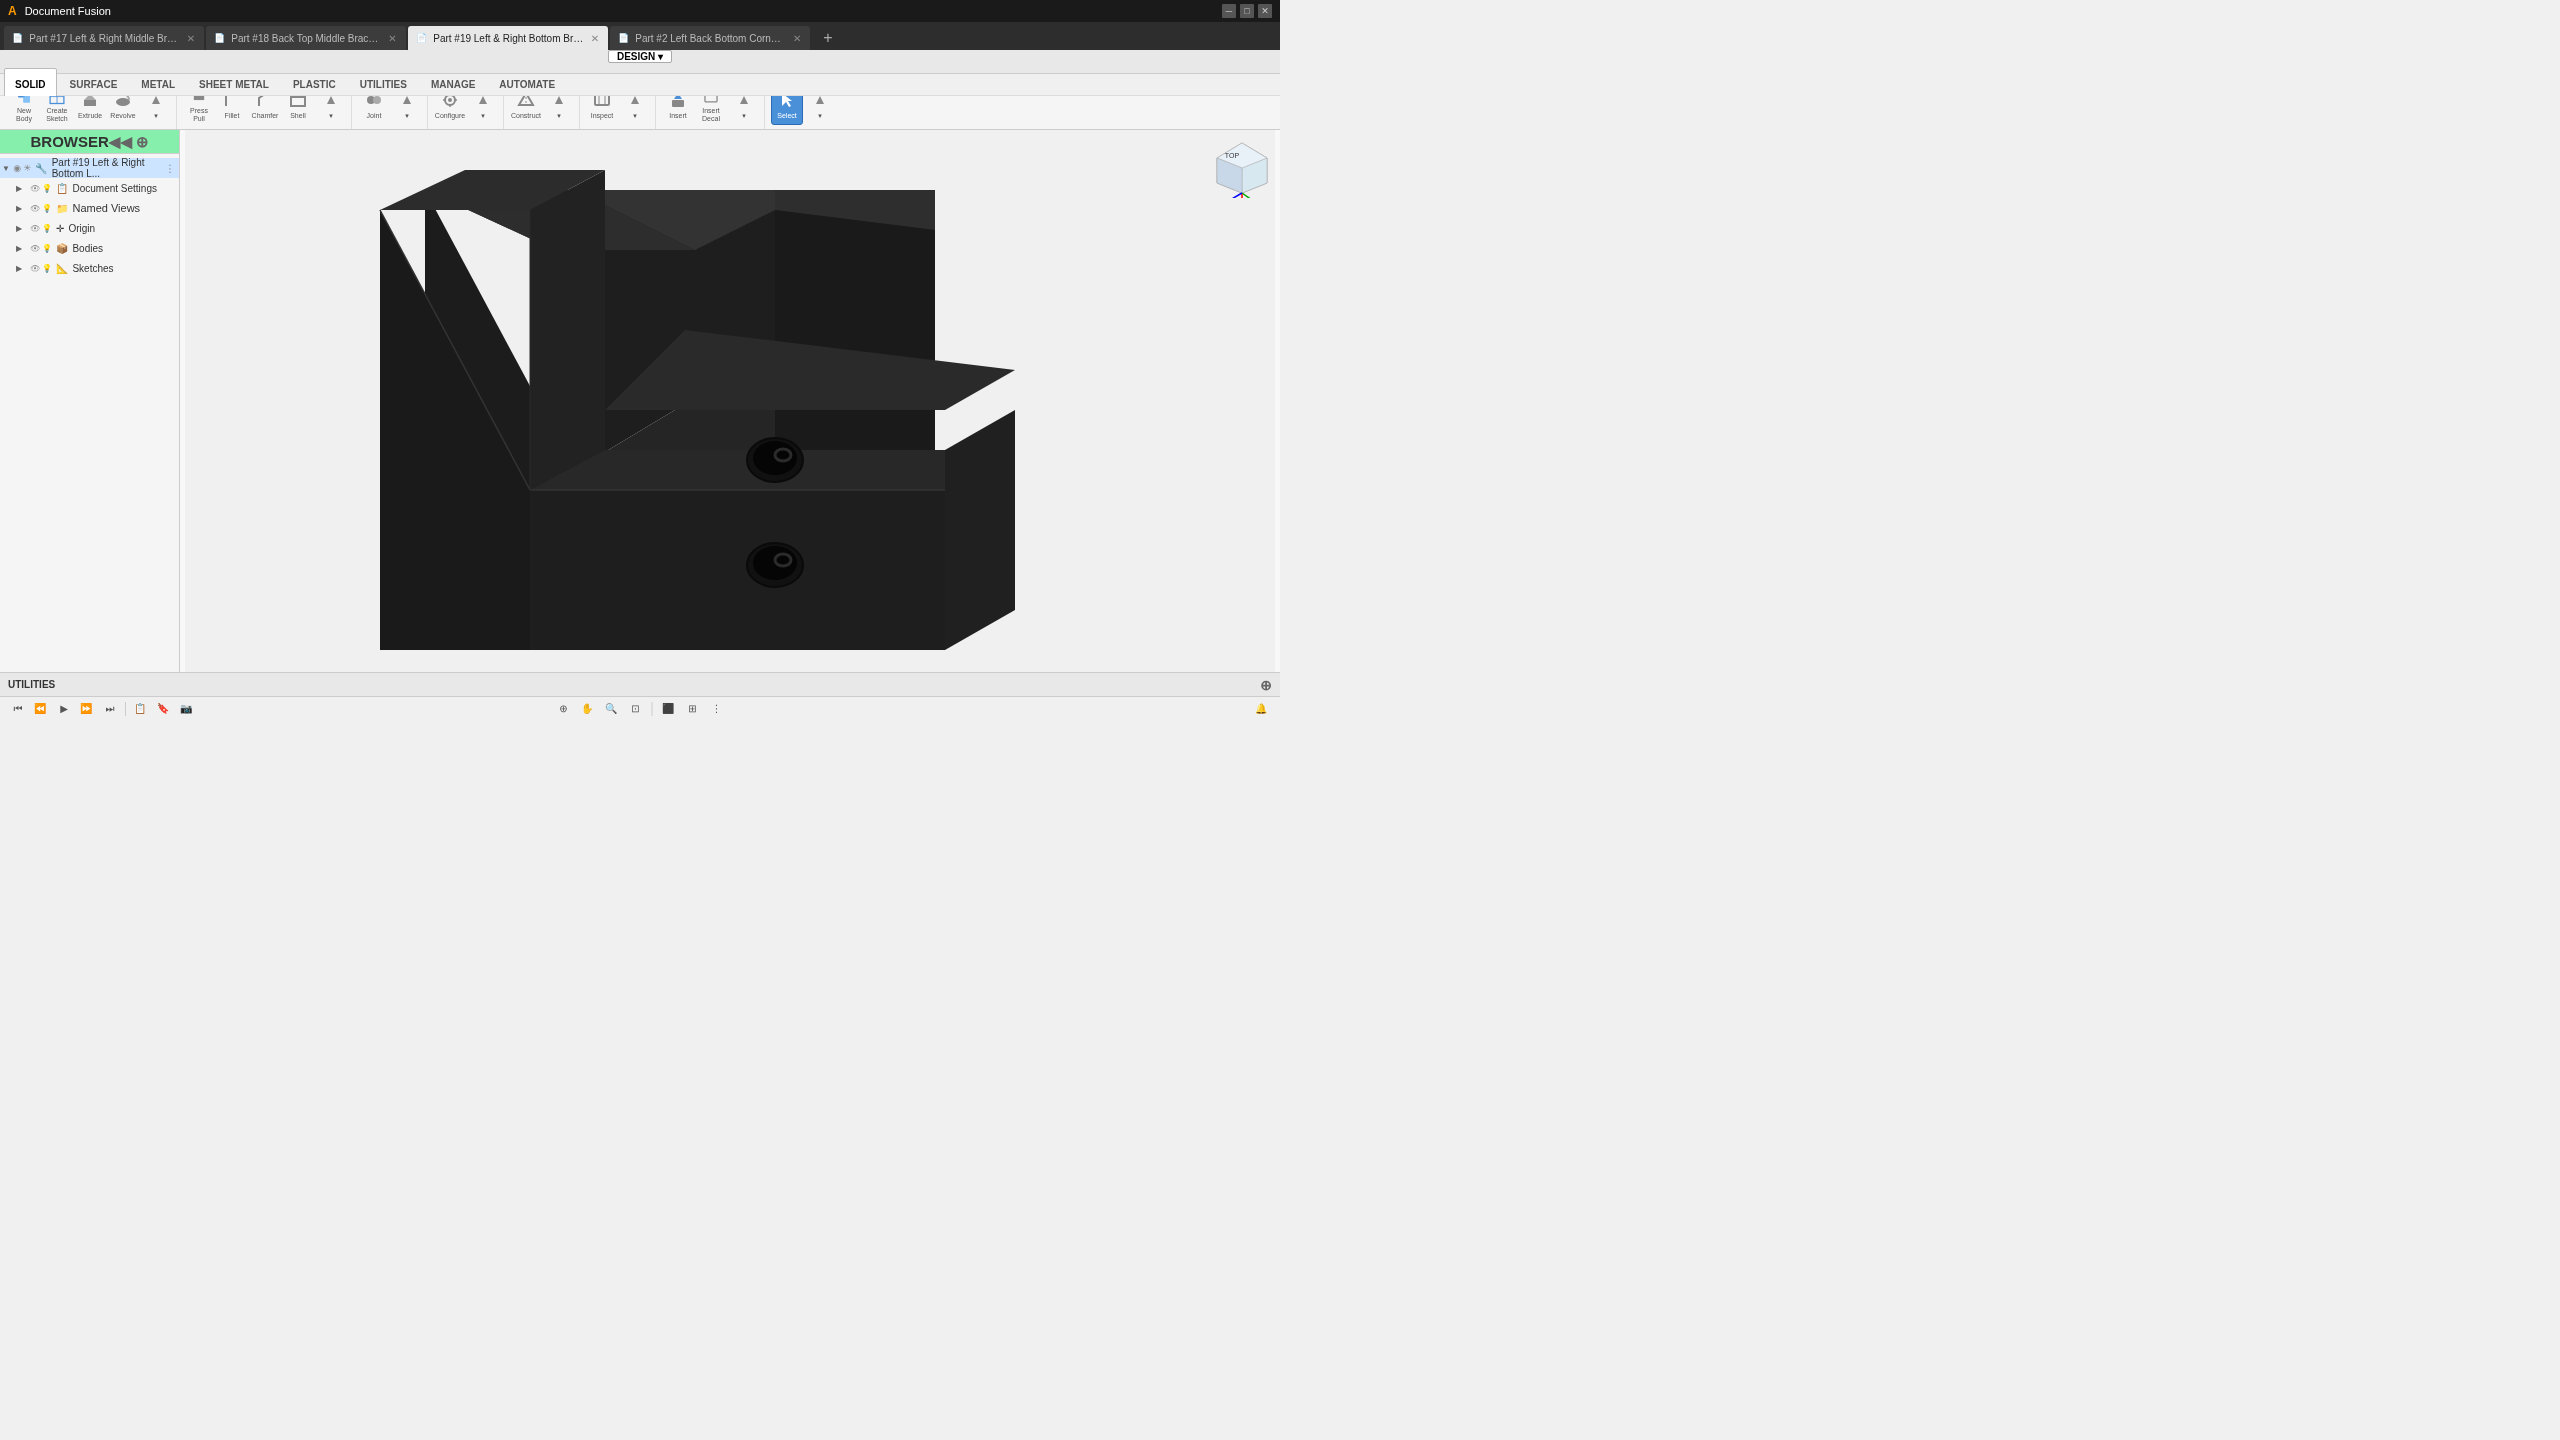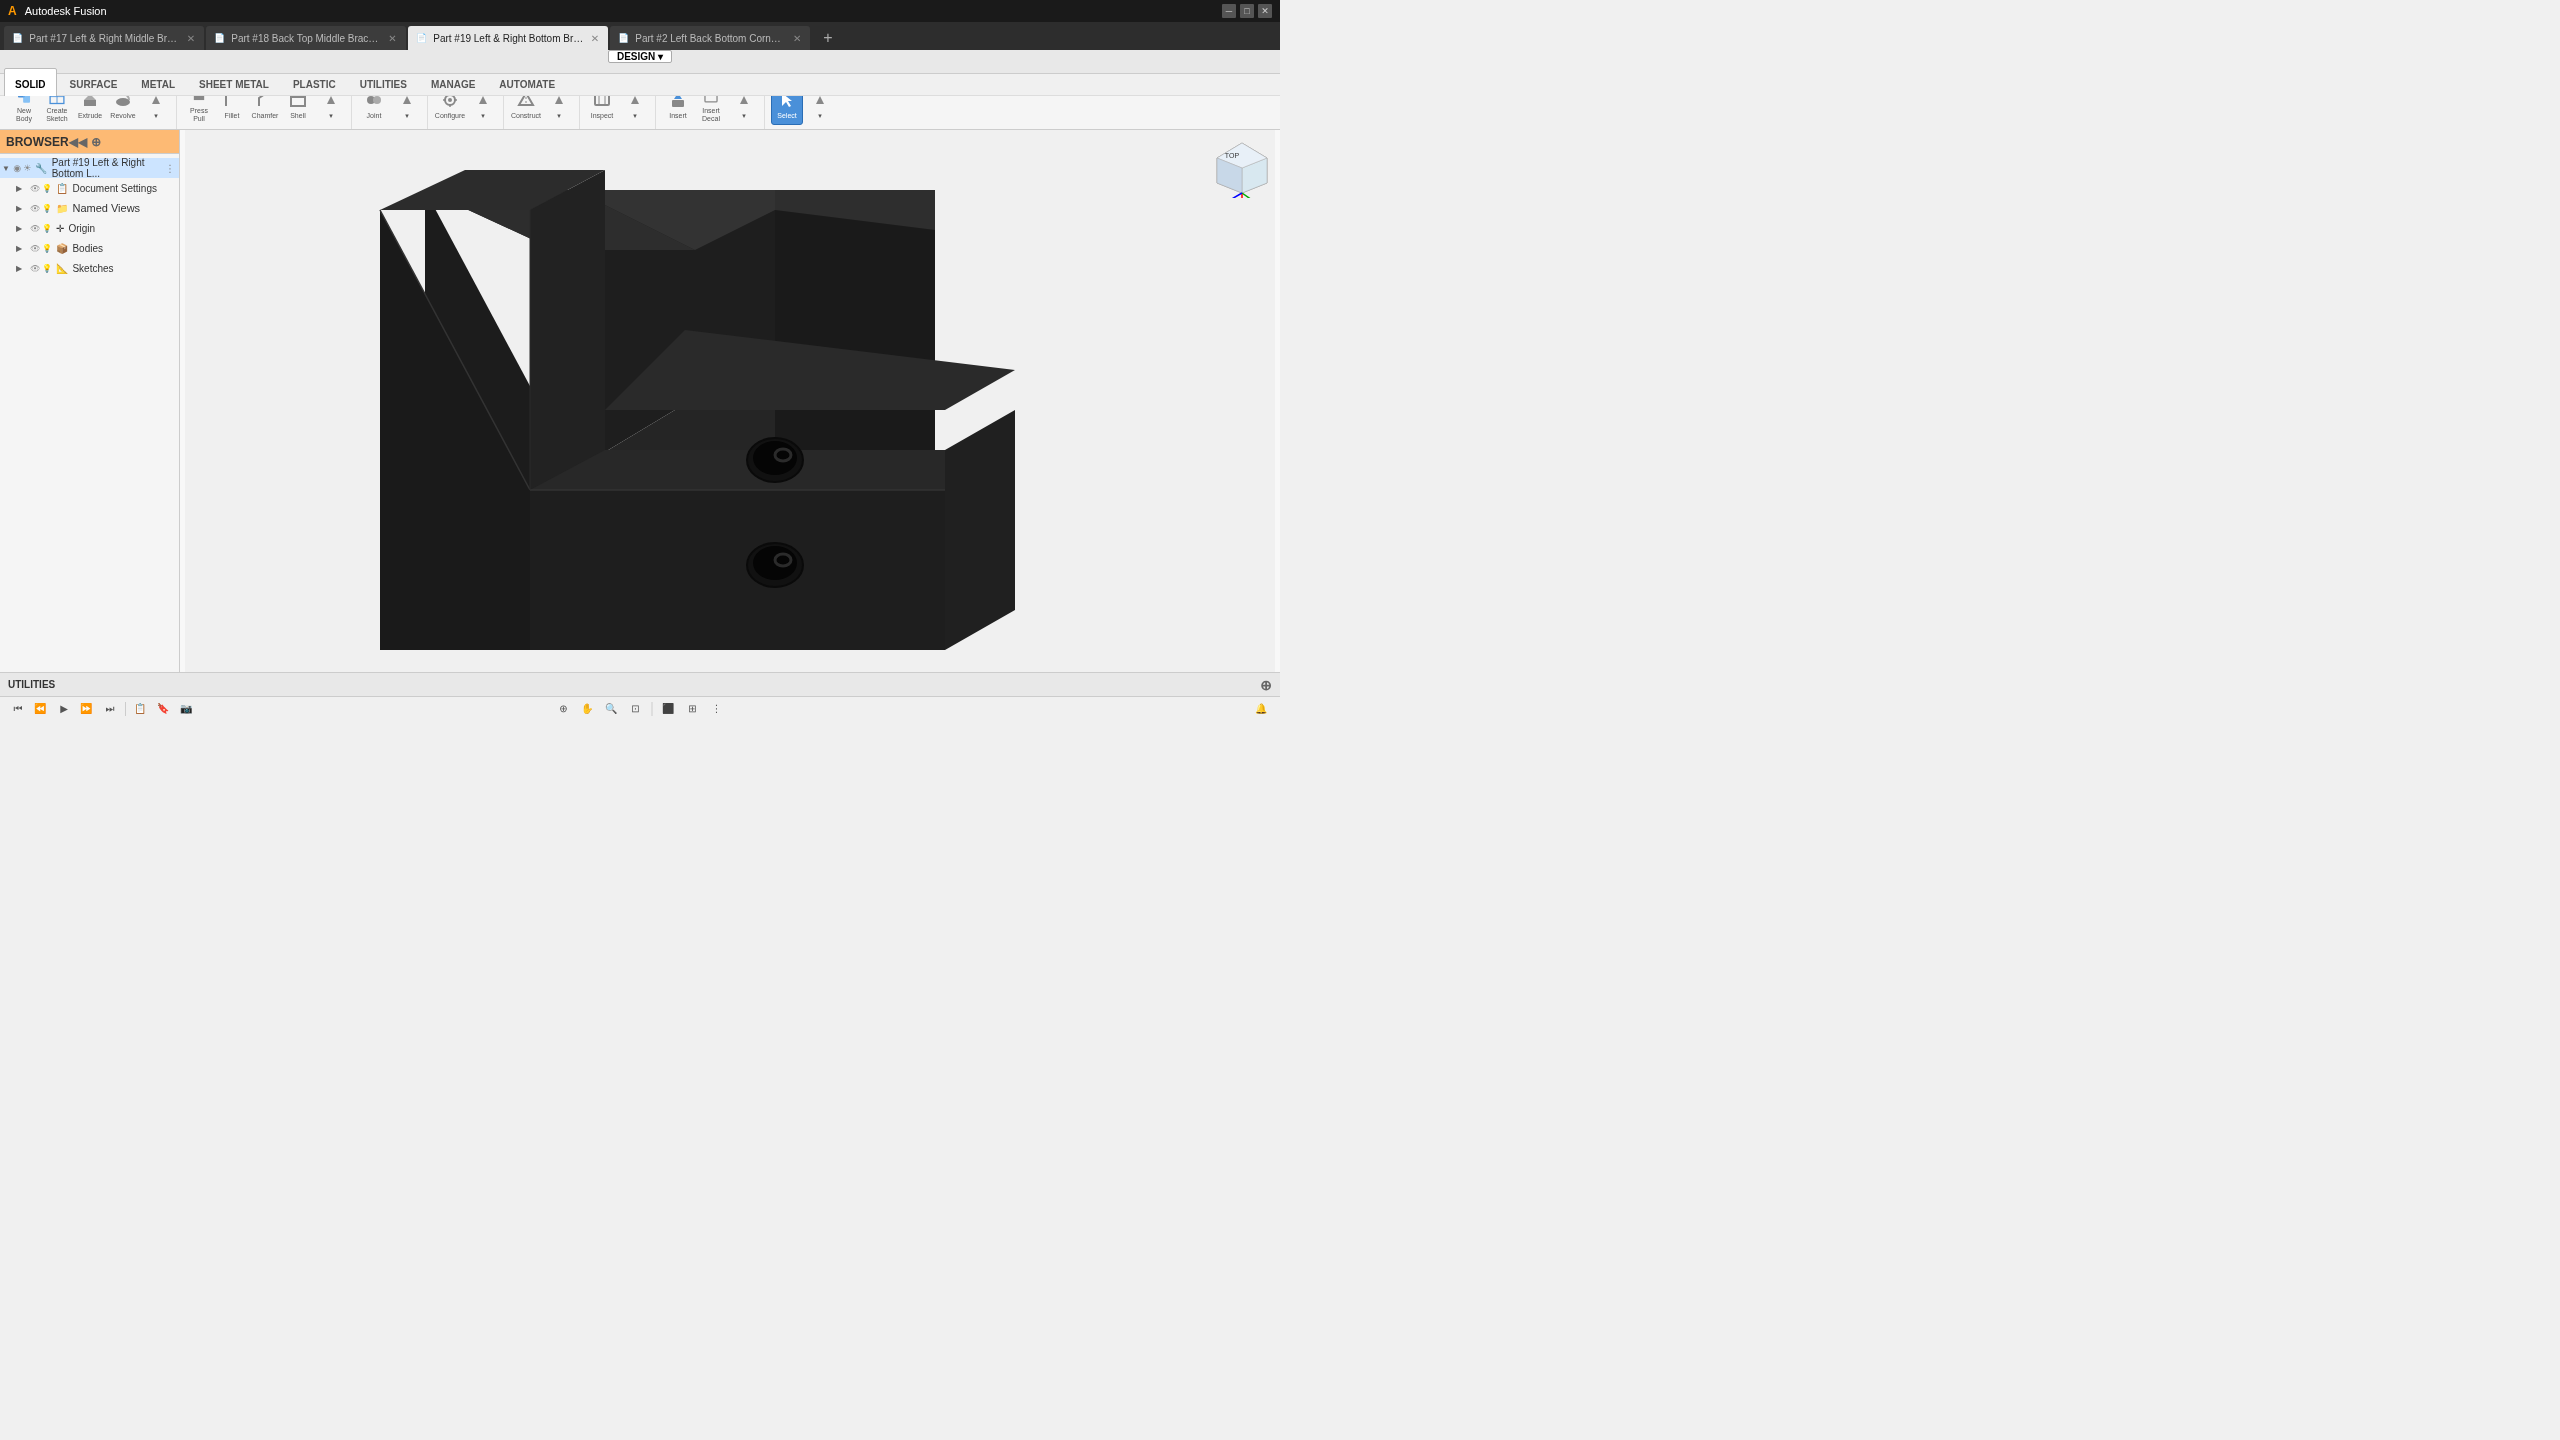--- a/index.html
+++ b/index.html
@@ -193,27 +193,27 @@
     #sidebar {
       width: 180px;
       background: #f5f5f5;
       border-right: 1px solid #ccc;
       display: flex;
       flex-direction: column;
       flex-shrink: 0;
     }
     #browser-header {
       height: 24px;
-      background: #fdba74;
+      background: #86efac;
       border-bottom: 1px solid #ccc;
       display: flex;
       align-items: center;
-      justify-content: flex-start;
+      justify-content: center;
       padding: 0 6px;
-      font-size: 12px;
+      font-size: 15px;
       font-weight: bold;
       color: #333;
     }
     .browser-tree {
       flex: 1;
       overflow-y: auto;
       padding: 4px 0;
     }
     .tree-item {
       height: 20px;
@@ -311,21 +311,21 @@
       width: 60px;
       height: 60px;
     }
   </style>
 </head>
 <body>
 
 <div id="titlebar">
   <div id="titlebar-left">
     <span style="color:#f90;font-weight:bold;font-size:12px;">A</span>
-    <span id="titlebar-title">Autodesk Fusion</span>
+    <span id="titlebar-title">Document Fusion</span>
   </div>
   <div id="titlebar-controls">
     <div class="title-btn">─</div>
     <div class="title-btn">□</div>
     <div class="title-btn">✕</div>
   </div>
 </div>
 
 <div id="tabbar">
   <div class="tab">

